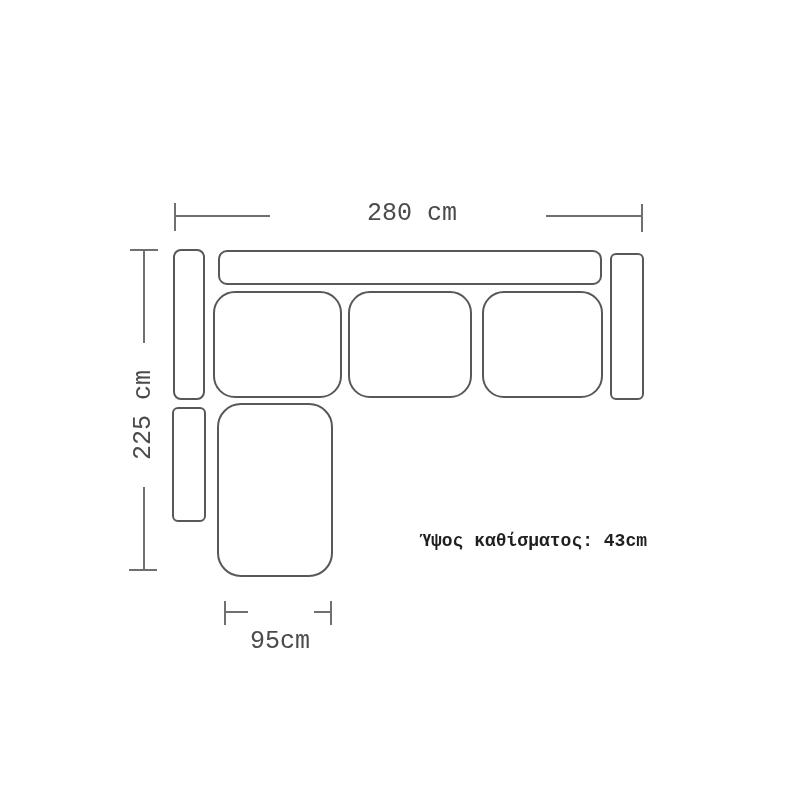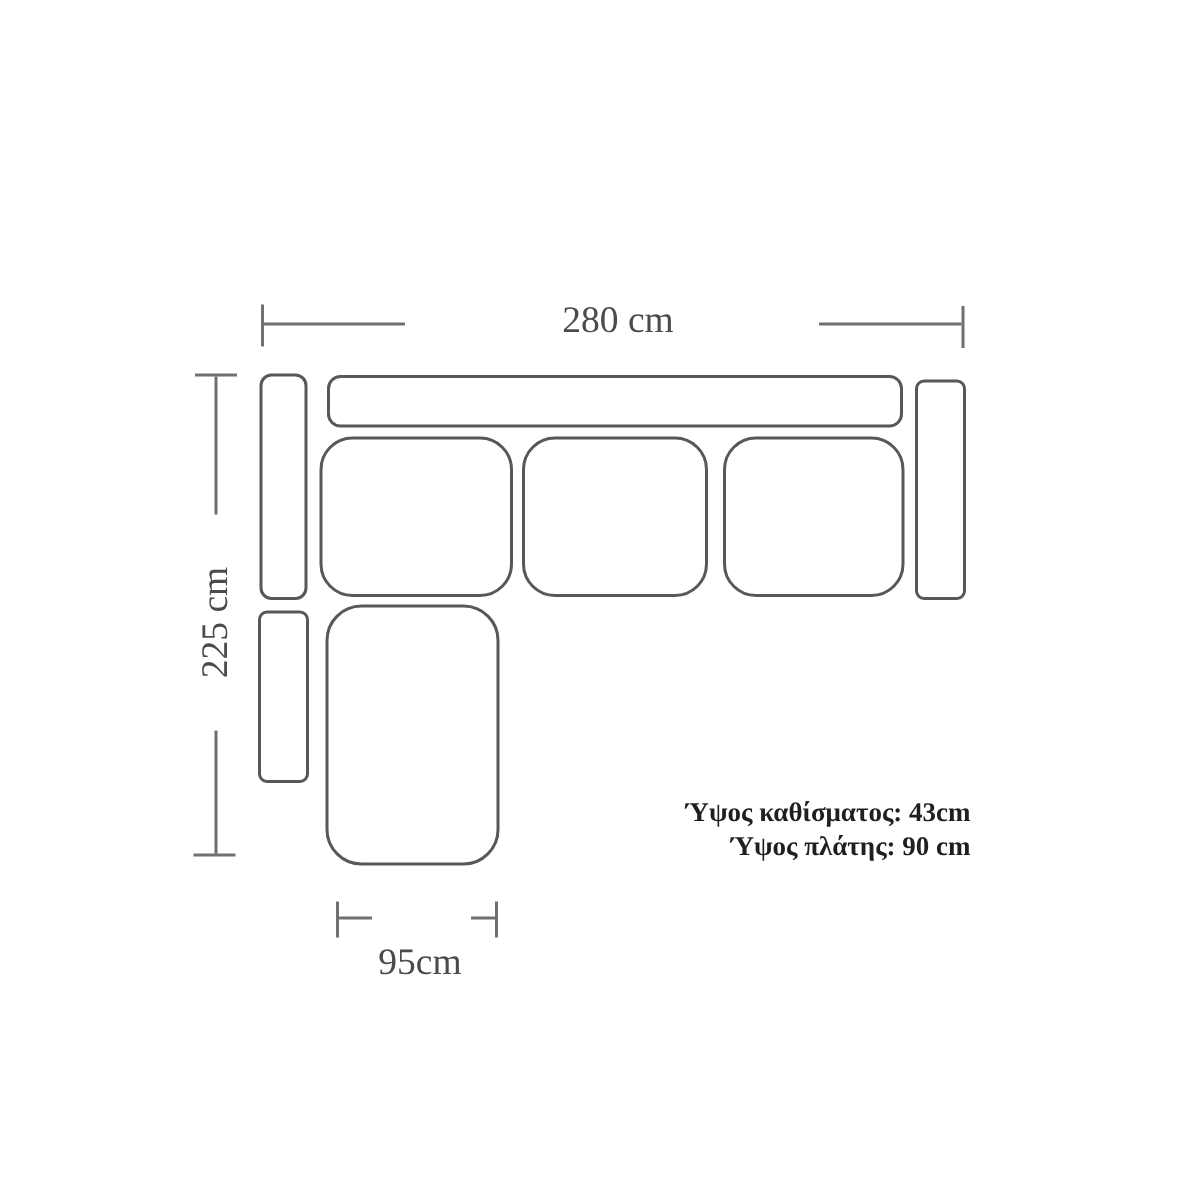--- a/index.html
+++ b/index.html
@@ -6,21 +6,21 @@
     margin: 0;
     padding: 0;
     background: #ffffff;
   }
   .canvas {
     position: relative;
     width: 800px;
     height: 800px;
     background: #ffffff;
     overflow: hidden;
-    font-family: Liberation Serif, serif;
+    font-family: Liberation Mono, monospace;
   }
   
   .dl {
     position: absolute;
     background: #707073;
   }
   .dl.v { width: 2px; }
   .dl.h { height: 2px; }
   
   .piece {
@@ -87,16 +87,15 @@
   <div>
     <div class="dl v" style="left:224px; top:601px; height:24px;"></div>
     <div class="dl h" style="left:226px; top:611px; width:22px;"></div>
     <div class="dim-label" style="left:240px; top:598px; width:80px; height:28px; line-height:28px;margin-top:30px;">95cm</div>
     <div class="dl h" style="left:314px; top:611px; width:17px;"></div>
     <div class="dl v" style="left:330px; top:601px; height:24px;"></div>
   </div>
 
   <div class="notes">
     <div>Ύψος καθίσματος: 43cm</div>
-    <div>Ύψος πλάτης: 90 cm</div>
   </div>
 
 </div>
 
 </body></html>

